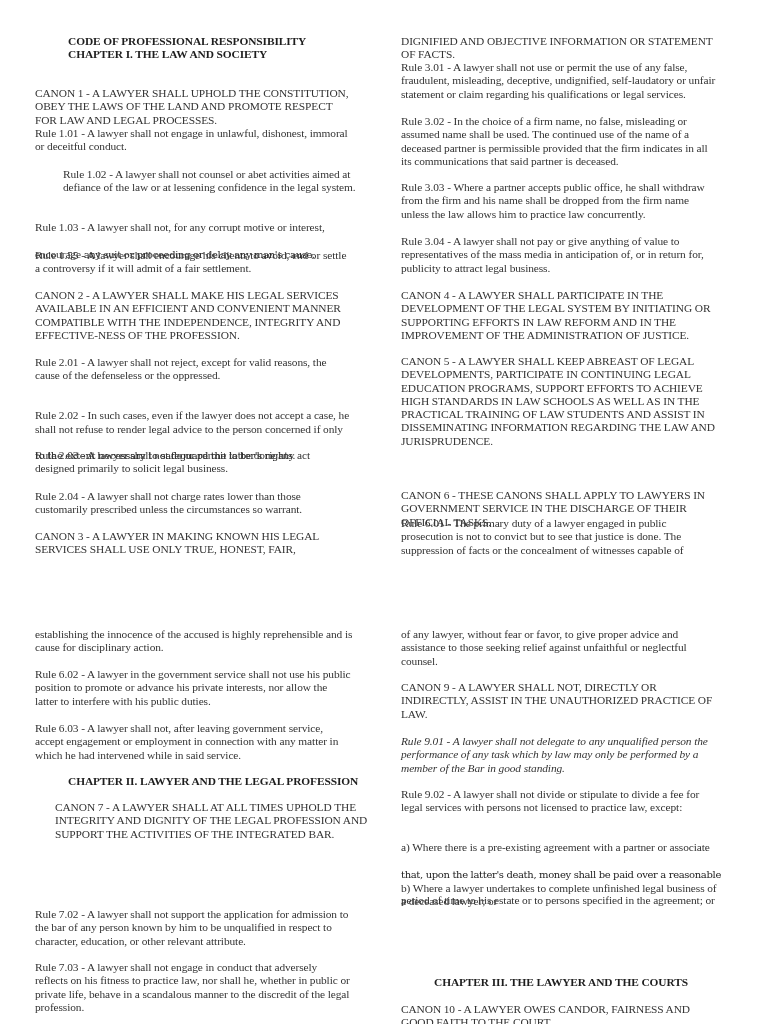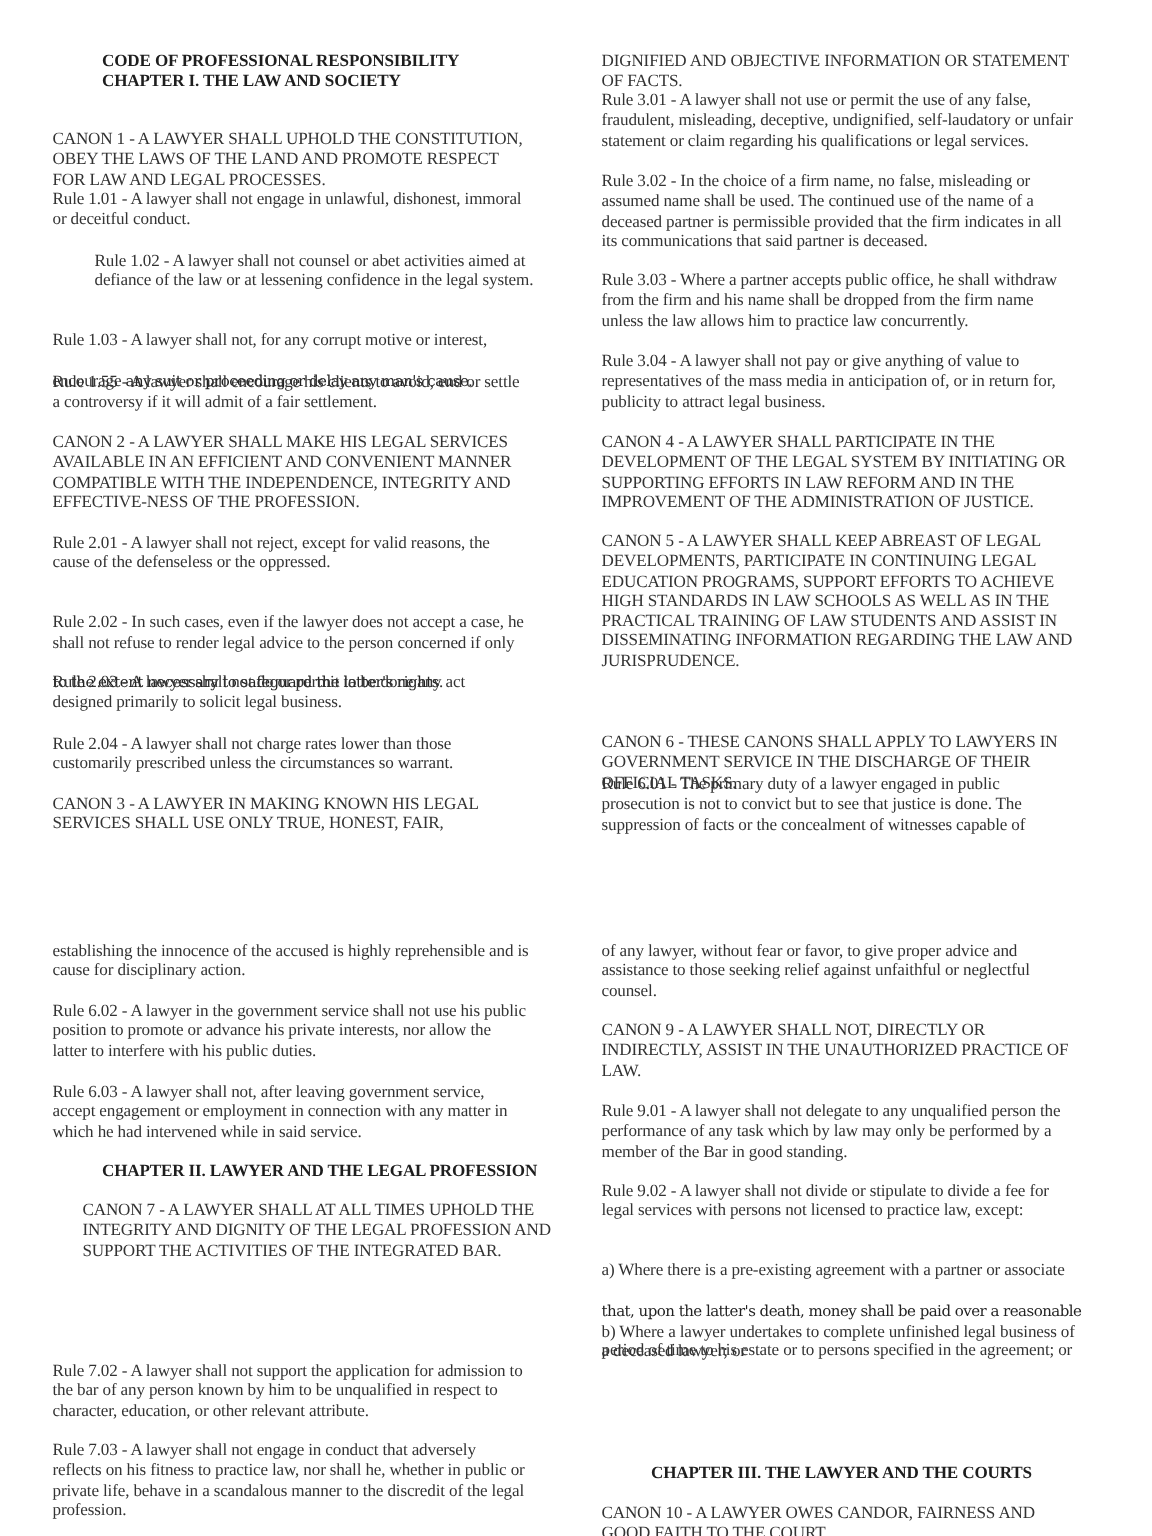--- a/index.html
+++ b/index.html
@@ -118,21 +118,21 @@
 reflects on his fitness to practice law, nor shall he, whether in public or
 private life, behave in a scandalous manner to the discredit of the legal
 profession.</div>
 
   <div class="blk" style="left:401px; top:38px;">of any lawyer, without fear or favor, to give proper advice and
 assistance to those seeking relief against unfaithful or neglectful
 counsel.</div>
   <div class="blk" style="left:401px; top:91px;">CANON 9 - A LAWYER SHALL NOT, DIRECTLY OR
 INDIRECTLY, ASSIST IN THE UNAUTHORIZED PRACTICE OF
 LAW.</div>
-  <div class="blk" style="left:401px; top:145px;">Rule 9.01 - A lawyer shall not delegate to any unqualified person the
+  <div class="blk" style="left:401px; top:145px;font-style:italic;">Rule 9.01 - A lawyer shall not delegate to any unqualified person the
 performance of any task which by law may only be performed by a
 member of the Bar in good standing.</div>
   <div class="blk" style="left:401px; top:198px;">Rule 9.02 - A lawyer shall not divide or stipulate to divide a fee for
 legal services with persons not licensed to practice law, except:</div>
   <div class="blk" style="left:401px; top:238px;">
     <span>a) Where there is a pre-existing agreement with a partner or associate</span><br>
     <span class="alt">that, upon the latter's death, money shall be paid over a reasonable</span><br>
     <span>period of time to his estate or to persons specified in the agreement; or</span>
   </div>
   <div class="blk" style="left:401px; top:292px;">b) Where a lawyer undertakes to complete unfinished legal business of

